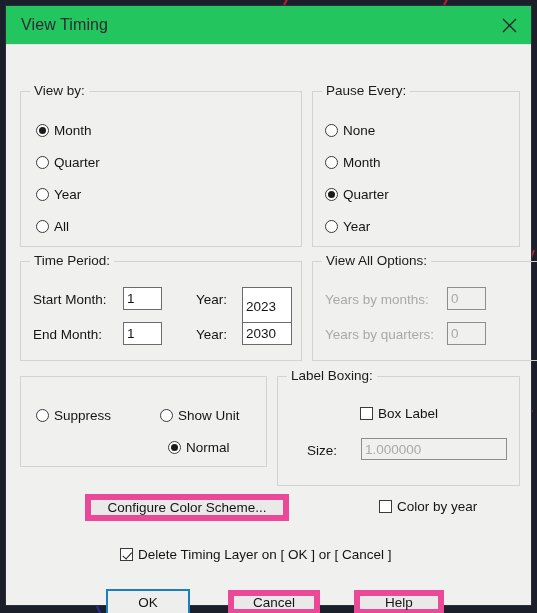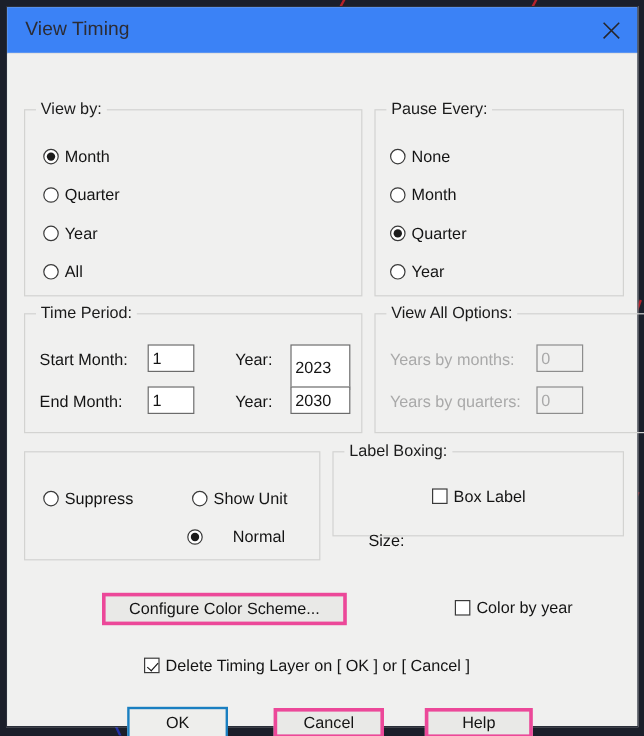--- a/index.html
+++ b/index.html
@@ -40,21 +40,21 @@
     box-sizing: border-box;
     border: 1px solid #2a2f3a;
     display: flex;
     flex-direction: column;
   }
 
   
   #titlebar {
     height: 39px;
     min-height: 39px;
-    background: #3b82f6;
+    background: #22c55e;
     border-bottom: 1px solid #e2e2e2;
     display: flex;
     align-items: center;
     justify-content: space-between;
     padding: 0 0 0 15px;
     box-sizing: border-box;
   }
   #title-text {
     font-size: 16px;
     color: #2c2c34;
@@ -192,21 +192,21 @@
   .tinput.dim {
     color: #a9a9a9;
     background: #f0f0ef;
     border-color: #8d8d8d;
   }
 
   
   .btn {
     position: absolute;
     background: #e9e9e7;
-    border: 3px solid #ec4899;
+    border: 6px solid #ec4899;
     box-sizing: border-box;
     font-family: "Liberation Sans", sans-serif;
     font-size: 13.5px;
     color: #141414;
     display: flex;
     align-items: center;
     justify-content: center;
     cursor: pointer;
     white-space: nowrap;
   }
@@ -311,35 +311,36 @@
     <div class="group" style="left:14px;top:331px;width:247px;height:91px;">
 
       <div class="radio-row" style="left:15px;top:31px;">
         <span class="radio"></span>
         <span class="rlabel">Suppress</span>
       </div>
       <div class="radio-row" style="left:139px;top:31px;">
         <span class="radio"></span>
         <span class="rlabel">Show Unit</span>
       </div>
-      <div class="radio-row" style="left:135px;top:63px;gap:20px;">
+      <div class="radio-row" style="left:147px;top:63px;">
         <span class="radio checked"></span>
         <span class="rlabel">Normal</span>
       </div>
     </div>
 
-    <div class="group" style="left:271px;top:331px;width:243px;height:71px;">
+    <div class="group" style="left:271px;top:331px;width:243px;height:110px;">
       <span class="glabel">Label Boxing:</span>
 
       <div class="check-row" style="left:56px;top:29px;">
         <span class="checkbox"></span>
         <span class="clabel">Box Label</span>
       </div>
 
       <span class="lbl" style="left:29px;top:66px;">Size:</span>
+      <input class="tinput dim" disabled="" type="text" style="left: 83px; top: 61px; width: 146px; height: 22px;" value="1.000000">
     </div>
 
     <button class="btn" style="left:79px;top:449px;width:204px;height:27px;">Configure Color Scheme...</button>
 
     <div class="check-row" style="left:347px;top:454px;">
       <span class="checkbox"></span>
       <span class="clabel">Color by year</span>
     </div>
 
     <div class="check-row" style="left:88px;top:502px;">

